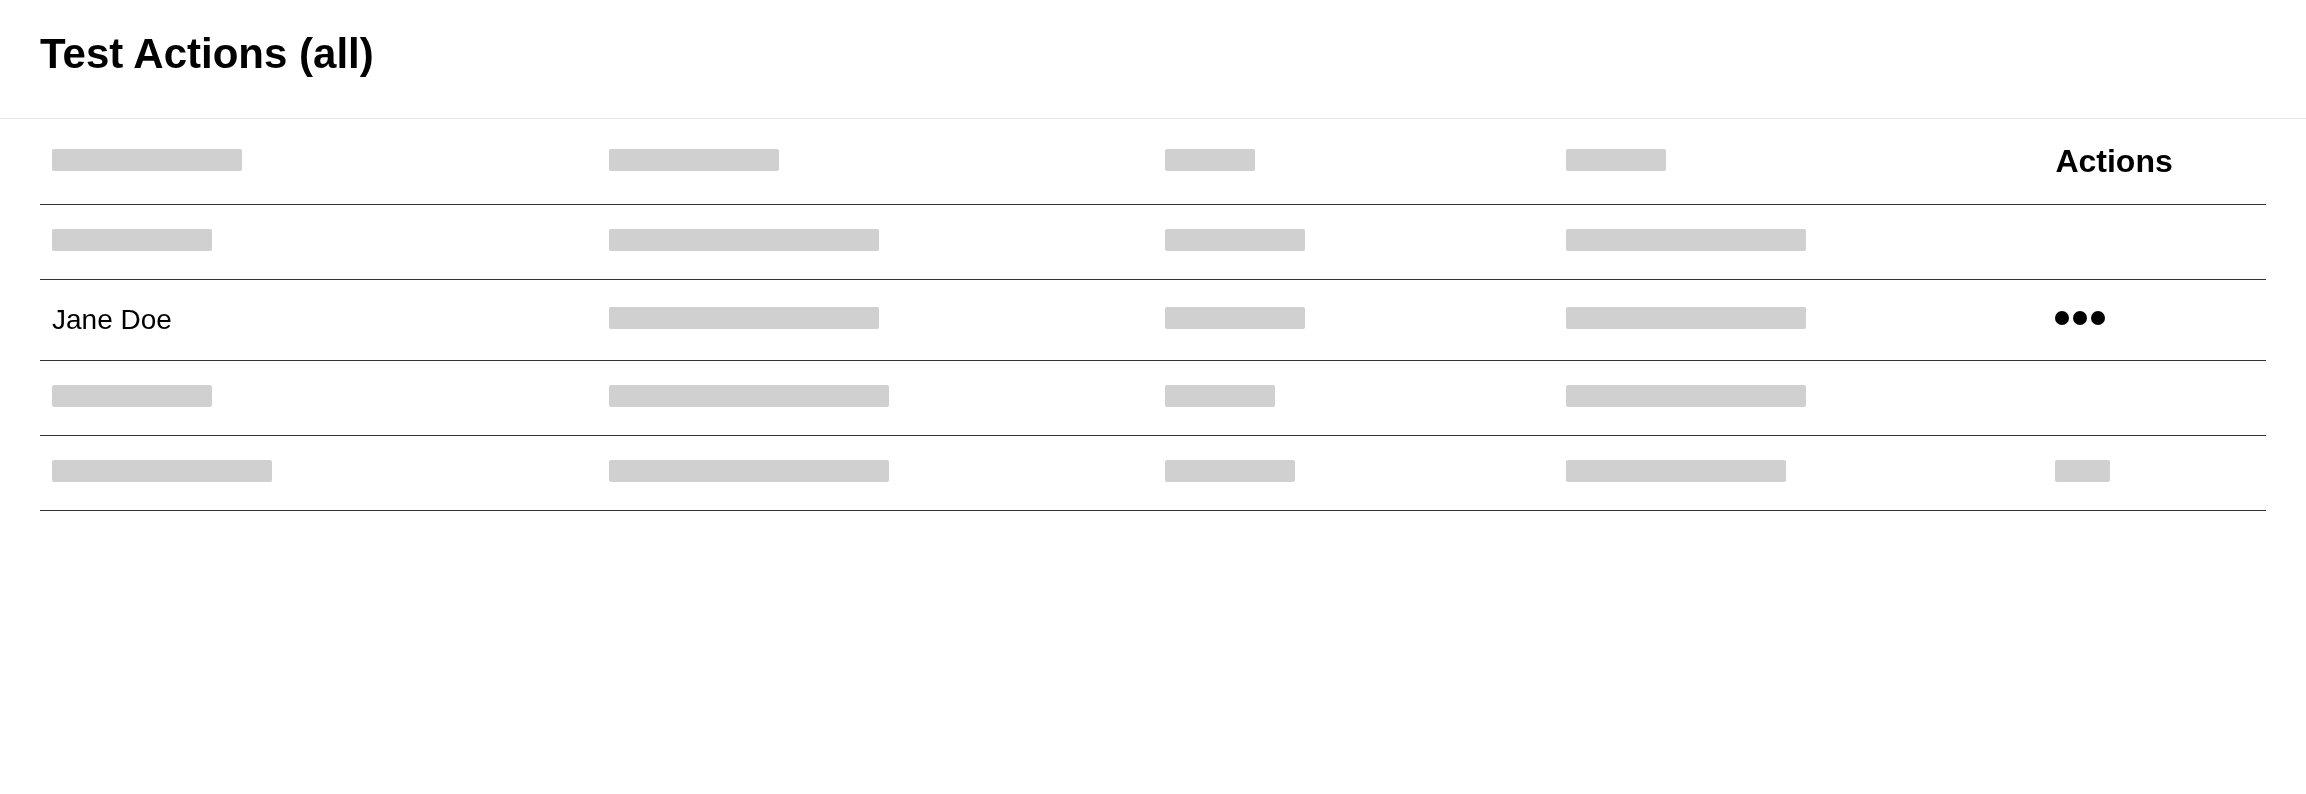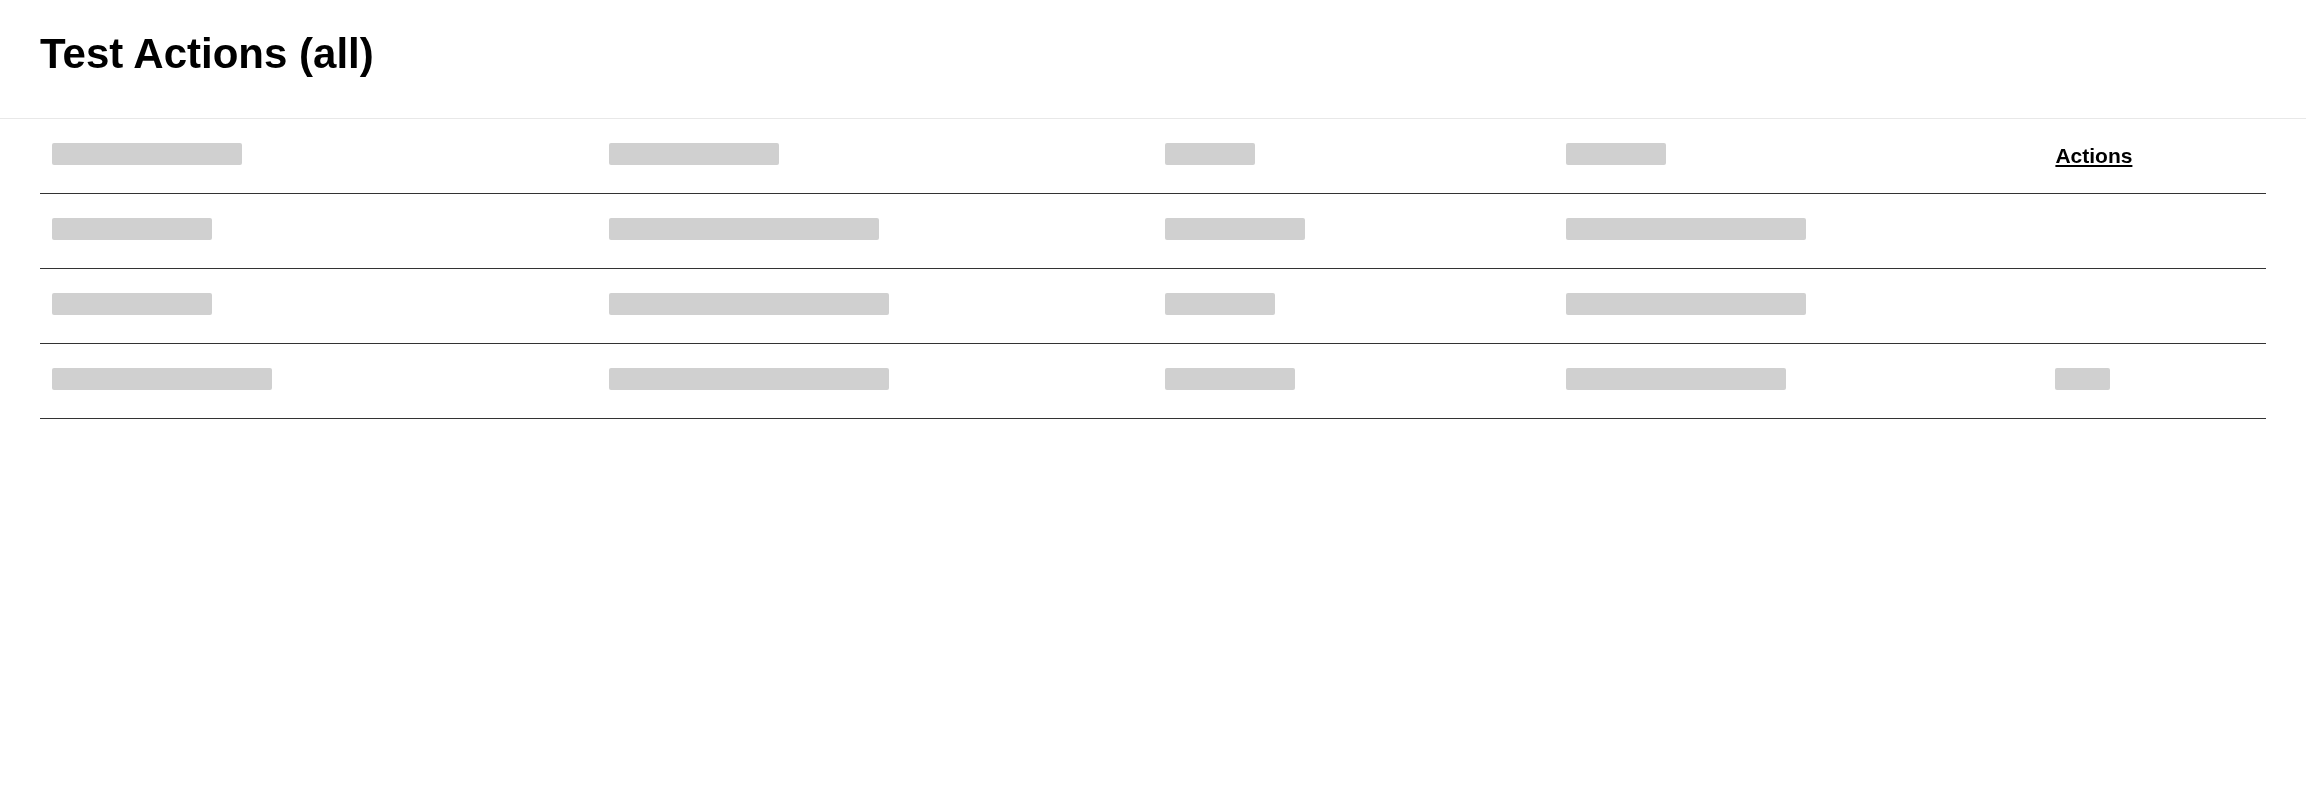--- a/index.html
+++ b/index.html
@@ -66,24 +66,23 @@
     .sk-r3c1 { width: 160px; }
     .sk-r3c2 { width: 280px; }
     .sk-r3c3 { width: 110px; }
     .sk-r3c4 { width: 240px; }
     .sk-r4c1 { width: 220px; }
     .sk-r4c2 { width: 280px; }
     .sk-r4c3 { width: 130px; }
     .sk-r4c4 { width: 220px; }
     .sk-action { width: 55px; }
     .th-actions {
-      font-size: 21px;
+      font-size: 32px;
       font-weight: 700;
       color: #000000;
-      text-decoration: underline;
     }
     .cell-text {
       font-size: 28px;
       font-weight: 400;
       color: #000000;
     }
     .more-icon {
       display: inline-flex;
       gap: 4px;
       align-items: center;
@@ -137,20 +136,41 @@
         <td class="col-3">
           <span class="skeleton sk-r1c3"></span>
         </td>
         <td class="col-4">
           <span class="skeleton sk-r1c4"></span>
         </td>
         <td class="col-5"></td>
       </tr>
       <tr>
         <td class="col-1">
+          <span class="cell-text">Jane Doe</span>
+        </td>
+        <td class="col-2">
+          <span class="skeleton sk-r2c2"></span>
+        </td>
+        <td class="col-3">
+          <span class="skeleton sk-r2c3"></span>
+        </td>
+        <td class="col-4">
+          <span class="skeleton sk-r2c4"></span>
+        </td>
+        <td class="col-5">
+          <span class="more-icon">
+            <span class="dot"></span>
+            <span class="dot"></span>
+            <span class="dot"></span>
+          </span>
+        </td>
+      </tr>
+      <tr>
+        <td class="col-1">
           <span class="skeleton sk-r3c1"></span>
         </td>
         <td class="col-2">
           <span class="skeleton sk-r3c2"></span>
         </td>
         <td class="col-3">
           <span class="skeleton sk-r3c3"></span>
         </td>
         <td class="col-4">
           <span class="skeleton sk-r3c4"></span>

